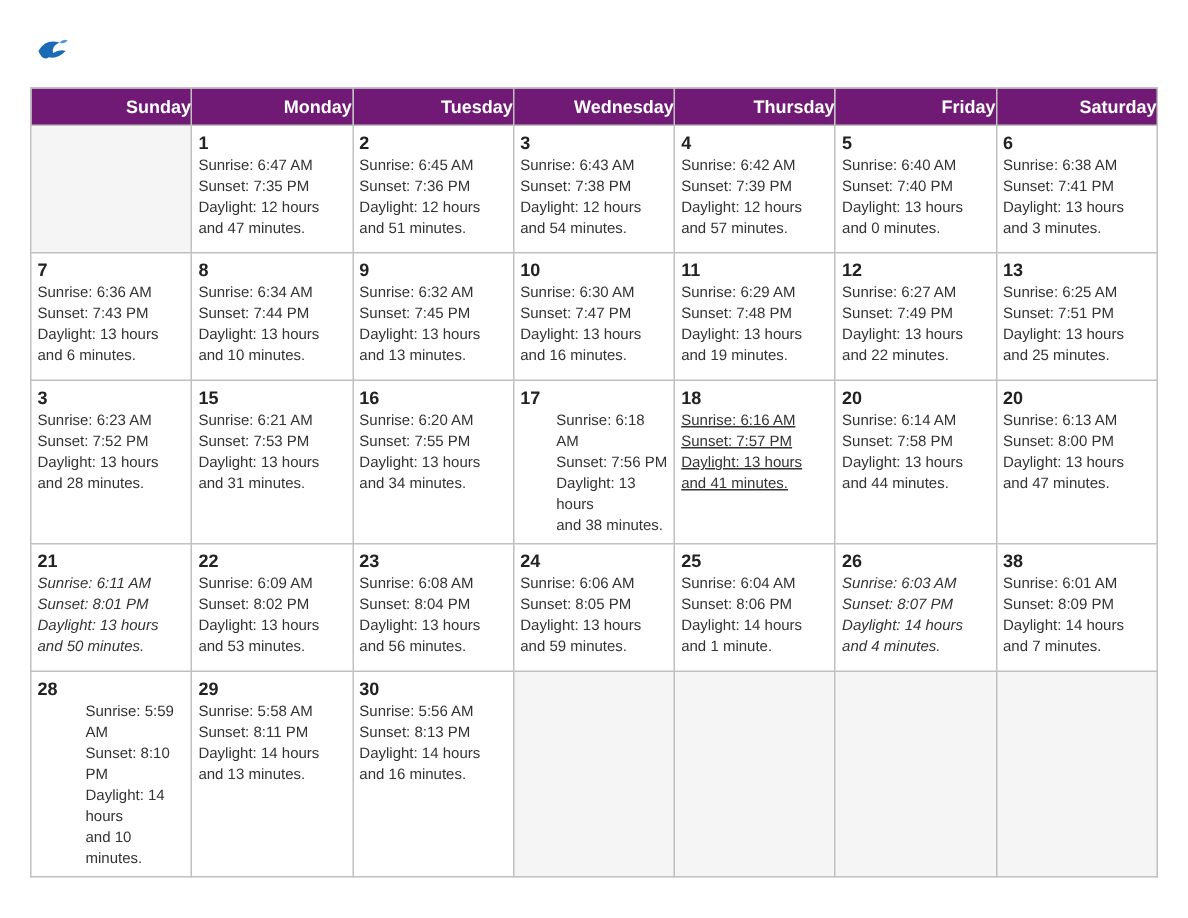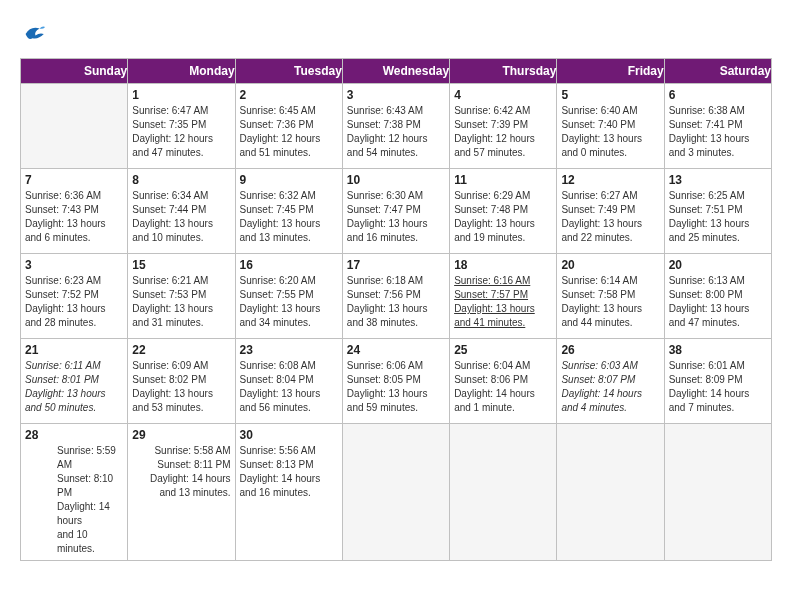--- a/index.html
+++ b/index.html
@@ -221,21 +221,21 @@
         </td>
         <td>
           <div class="day-num">16</div>
           <div class="day-info" style="white-space: pre-line;">Sunrise: 6:20 AM
 Sunset: 7:55 PM
 Daylight: 13 hours
 and 34 minutes.</div>
         </td>
         <td>
           <div class="day-num">17</div>
-          <div class="day-info" style="white-space: pre-line;">Sunrise: 6:18 AM
+          <div class="day-info" style="white-space: pre-line; margin-left: 24px;">Sunrise: 6:18 AM
 Sunset: 7:56 PM
 Daylight: 13 hours
 and 38 minutes.</div>
         </td>
         <td>
           <div class="day-num">18</div>
           <div class="day-info" style="white-space: pre-line; text-decoration: underline;">Sunrise: 6:16 AM
 Sunset: 7:57 PM
 Daylight: 13 hours
 and 41 minutes.</div>
@@ -309,21 +309,21 @@
       <tr>
         <td>
           <div class="day-num">28</div>
           <div class="day-info" style="white-space: pre-line; margin-left: 32px;">Sunrise: 5:59 AM
 Sunset: 8:10 PM
 Daylight: 14 hours
 and 10 minutes.</div>
         </td>
         <td>
           <div class="day-num">29</div>
-          <div class="day-info" style="white-space: pre-line; text-align: right;">Sunrise: 5:58 AM
+          <div class="day-info" style="white-space: pre-line;">Sunrise: 5:58 AM
 Sunset: 8:11 PM
 Daylight: 14 hours
 and 13 minutes.</div>
         </td>
         <td>
           <div class="day-num">30</div>
           <div class="day-info" style="white-space: pre-line;">Sunrise: 5:56 AM
 Sunset: 8:13 PM
 Daylight: 14 hours
 and 16 minutes.</div>

